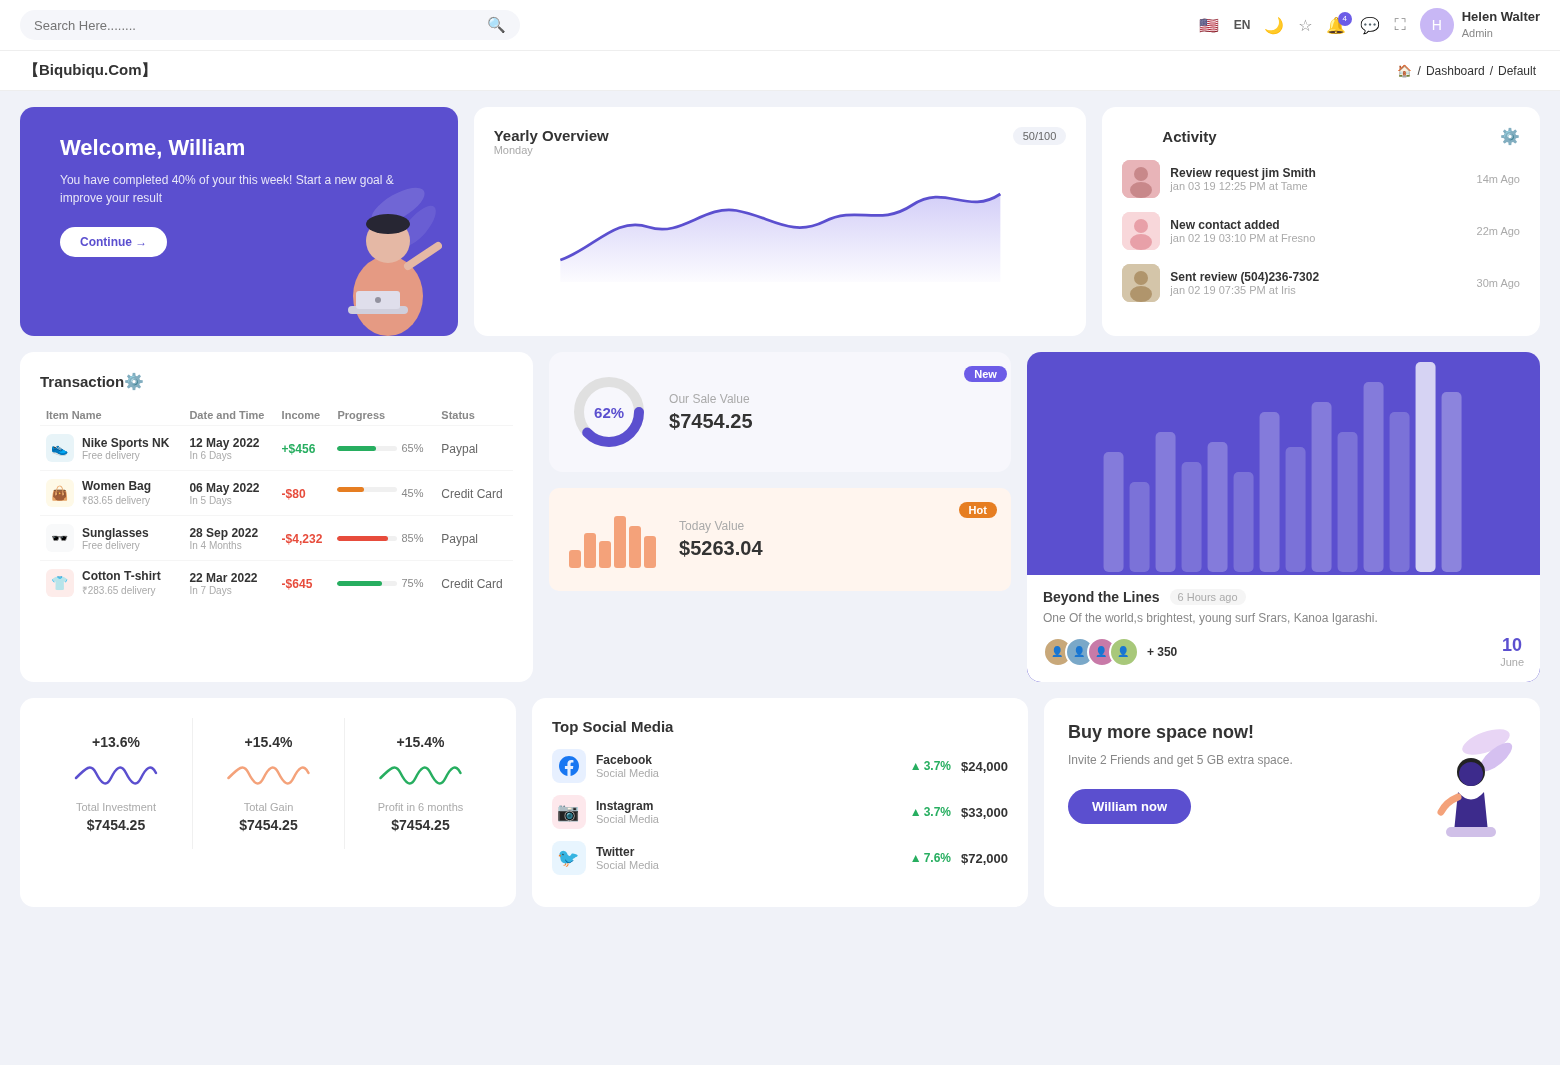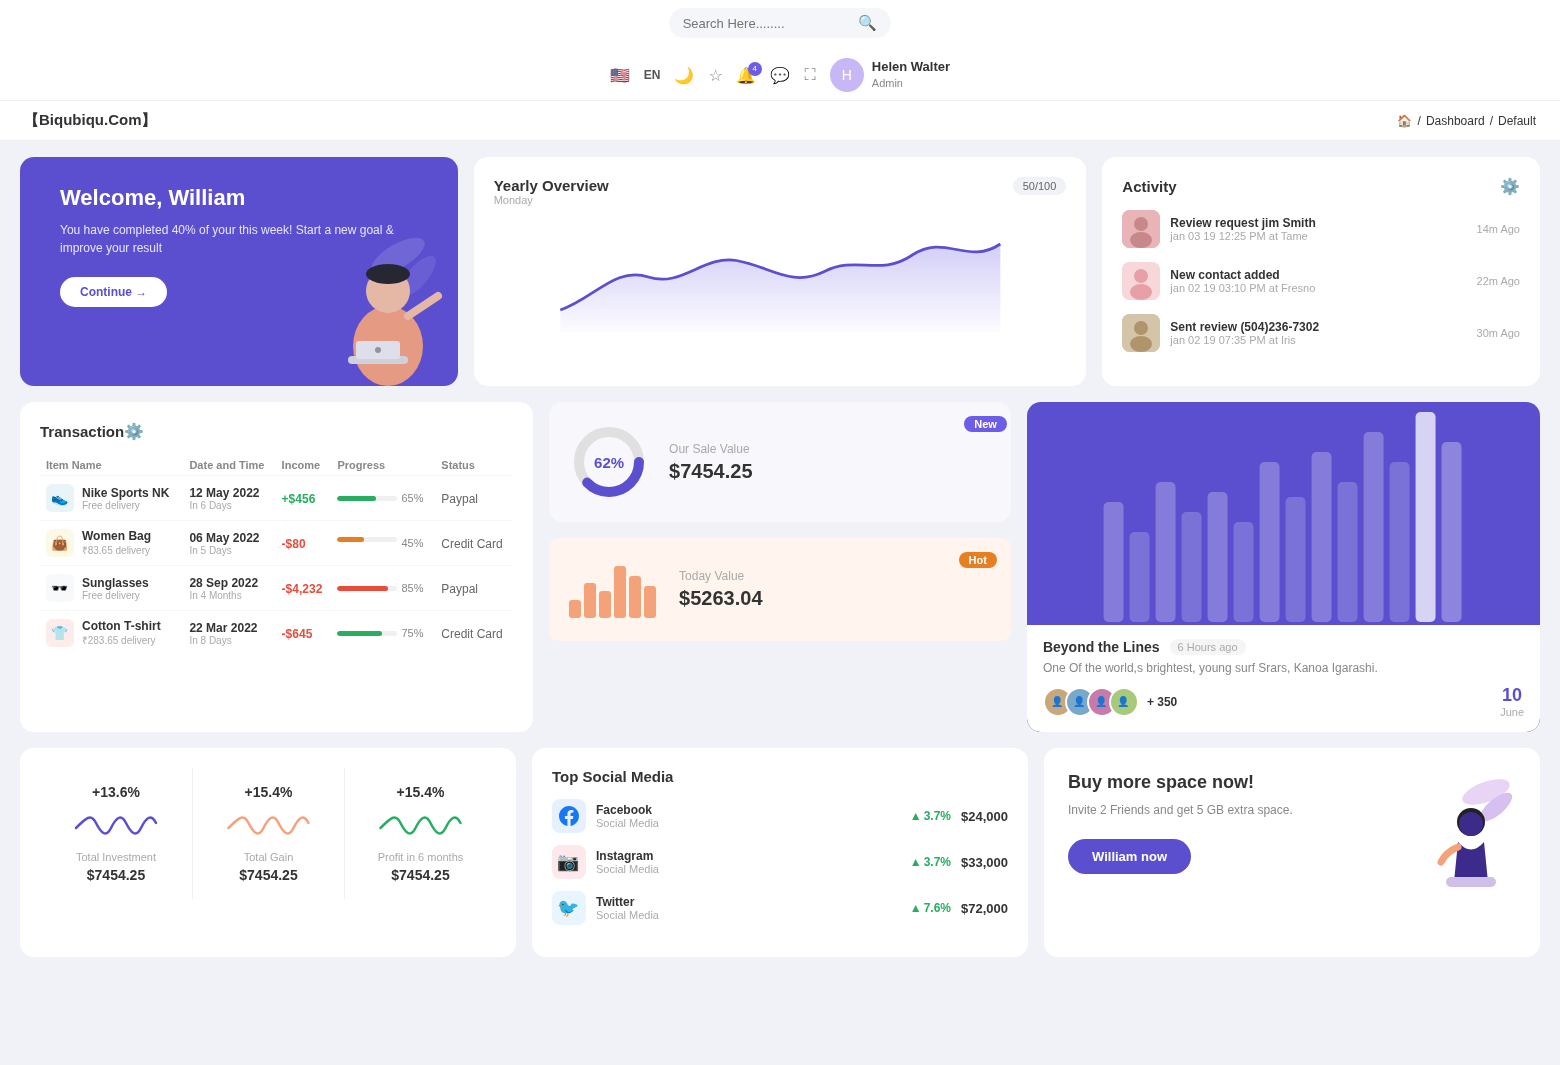--- a/index.html
+++ b/index.html
@@ -2,21 +2,21 @@
 <html><head>
   <meta charset="utf-8">
   <style>
     * { box-sizing: border-box; margin: 0; padding: 0; }
     body { font-family: 'Segoe UI', Arial, sans-serif; background: #f0f2f8; color: #333; font-size: 13px; }
 
     
     .topnav {
       display: flex; align-items: center; background: #fff;
       padding: 8px 20px; gap: 10px; border-bottom: 1px solid #eee;
-      position: sticky; top: 0; z-index: 10; flex-direction: column;
+      position: sticky; top: 0; z-index: 10;
     }
     .search-bar {
       display: flex; align-items: center; background: #f5f6fa;
       border-radius: 20px; padding: 6px 14px; flex: 1; max-width: 500px;
     }
     .search-bar input {
       border: none; background: transparent; outline: none;
       font-size: 13px; color: #888; width: 100%;
     }
     .search-icon { color: #aaa; font-size: 15px; }
@@ -73,21 +73,21 @@
       background: #fff; border-radius: 14px; padding: 20px;
     }
     .card-header { display: flex; justify-content: space-between; align-items: flex-start; margin-bottom: 4px; }
     .card-title { font-weight: 700; font-size: 15px; }
     .card-badge { background: #f0f2f8; border-radius: 10px; padding: 3px 10px; font-size: 11px; color: #666; }
     .card-sub { font-size: 11px; color: #aaa; margin-bottom: 12px; }
 
     
     .activity-card { background: #fff; border-radius: 14px; padding: 20px; }
     .activity-header { display: flex; justify-content: space-between; align-items: center; margin-bottom: 14px; }
-    .activity-title { font-weight: 700; font-size: 15px; }
+    .activity-title { font-weight: 700; font-size: 15px; margin-left: 40px; }
     .activity-item { display: flex; align-items: center; gap: 10px; margin-bottom: 14px; }
     .act-img { width: 38px; height: 38px; border-radius: 8px; background: #e8d5d5; flex-shrink: 0; overflow: hidden; }
     .act-body { flex: 1; }
     .act-title { font-weight: 600; font-size: 12px; }
     .act-sub { font-size: 11px; color: #aaa; }
     .act-time { font-size: 11px; color: #aaa; white-space: nowrap; }
 
     
     .row2 { display: grid; grid-template-columns: 1fr 0.9fr 1fr; gap: 16px; }
 
@@ -428,21 +428,21 @@
         <div style="display:flex;align-items:center;">
           <div style="background:#fdecea;width:28px;height:28px;border-radius:6px;display:flex;align-items:center;justify-content:center;margin-right:8px;font-size:14px;">👕</div>
           <div>
             <div class="item-name">Cotton T-shirt</div>
             <div class="item-sub">₹283.65 delivery</div>
           </div>
         </div>
       </td>
       <td>
         <div class="item-name">22 Mar 2022</div>
-        <div class="item-sub">In 8 Days</div>
+        <div class="item-sub">In 7 Days</div>
       </td>
       <td>
         <span class="income-neg">-$645</span>
       </td>
       <td>
         <div style="display:flex;align-items:center;">
           <div class="progress-bar">
             <div class="progress-fill" style="width:75%;background:#27ae60;"></div>
           </div>
           <span class="progress-label">75%</span>

